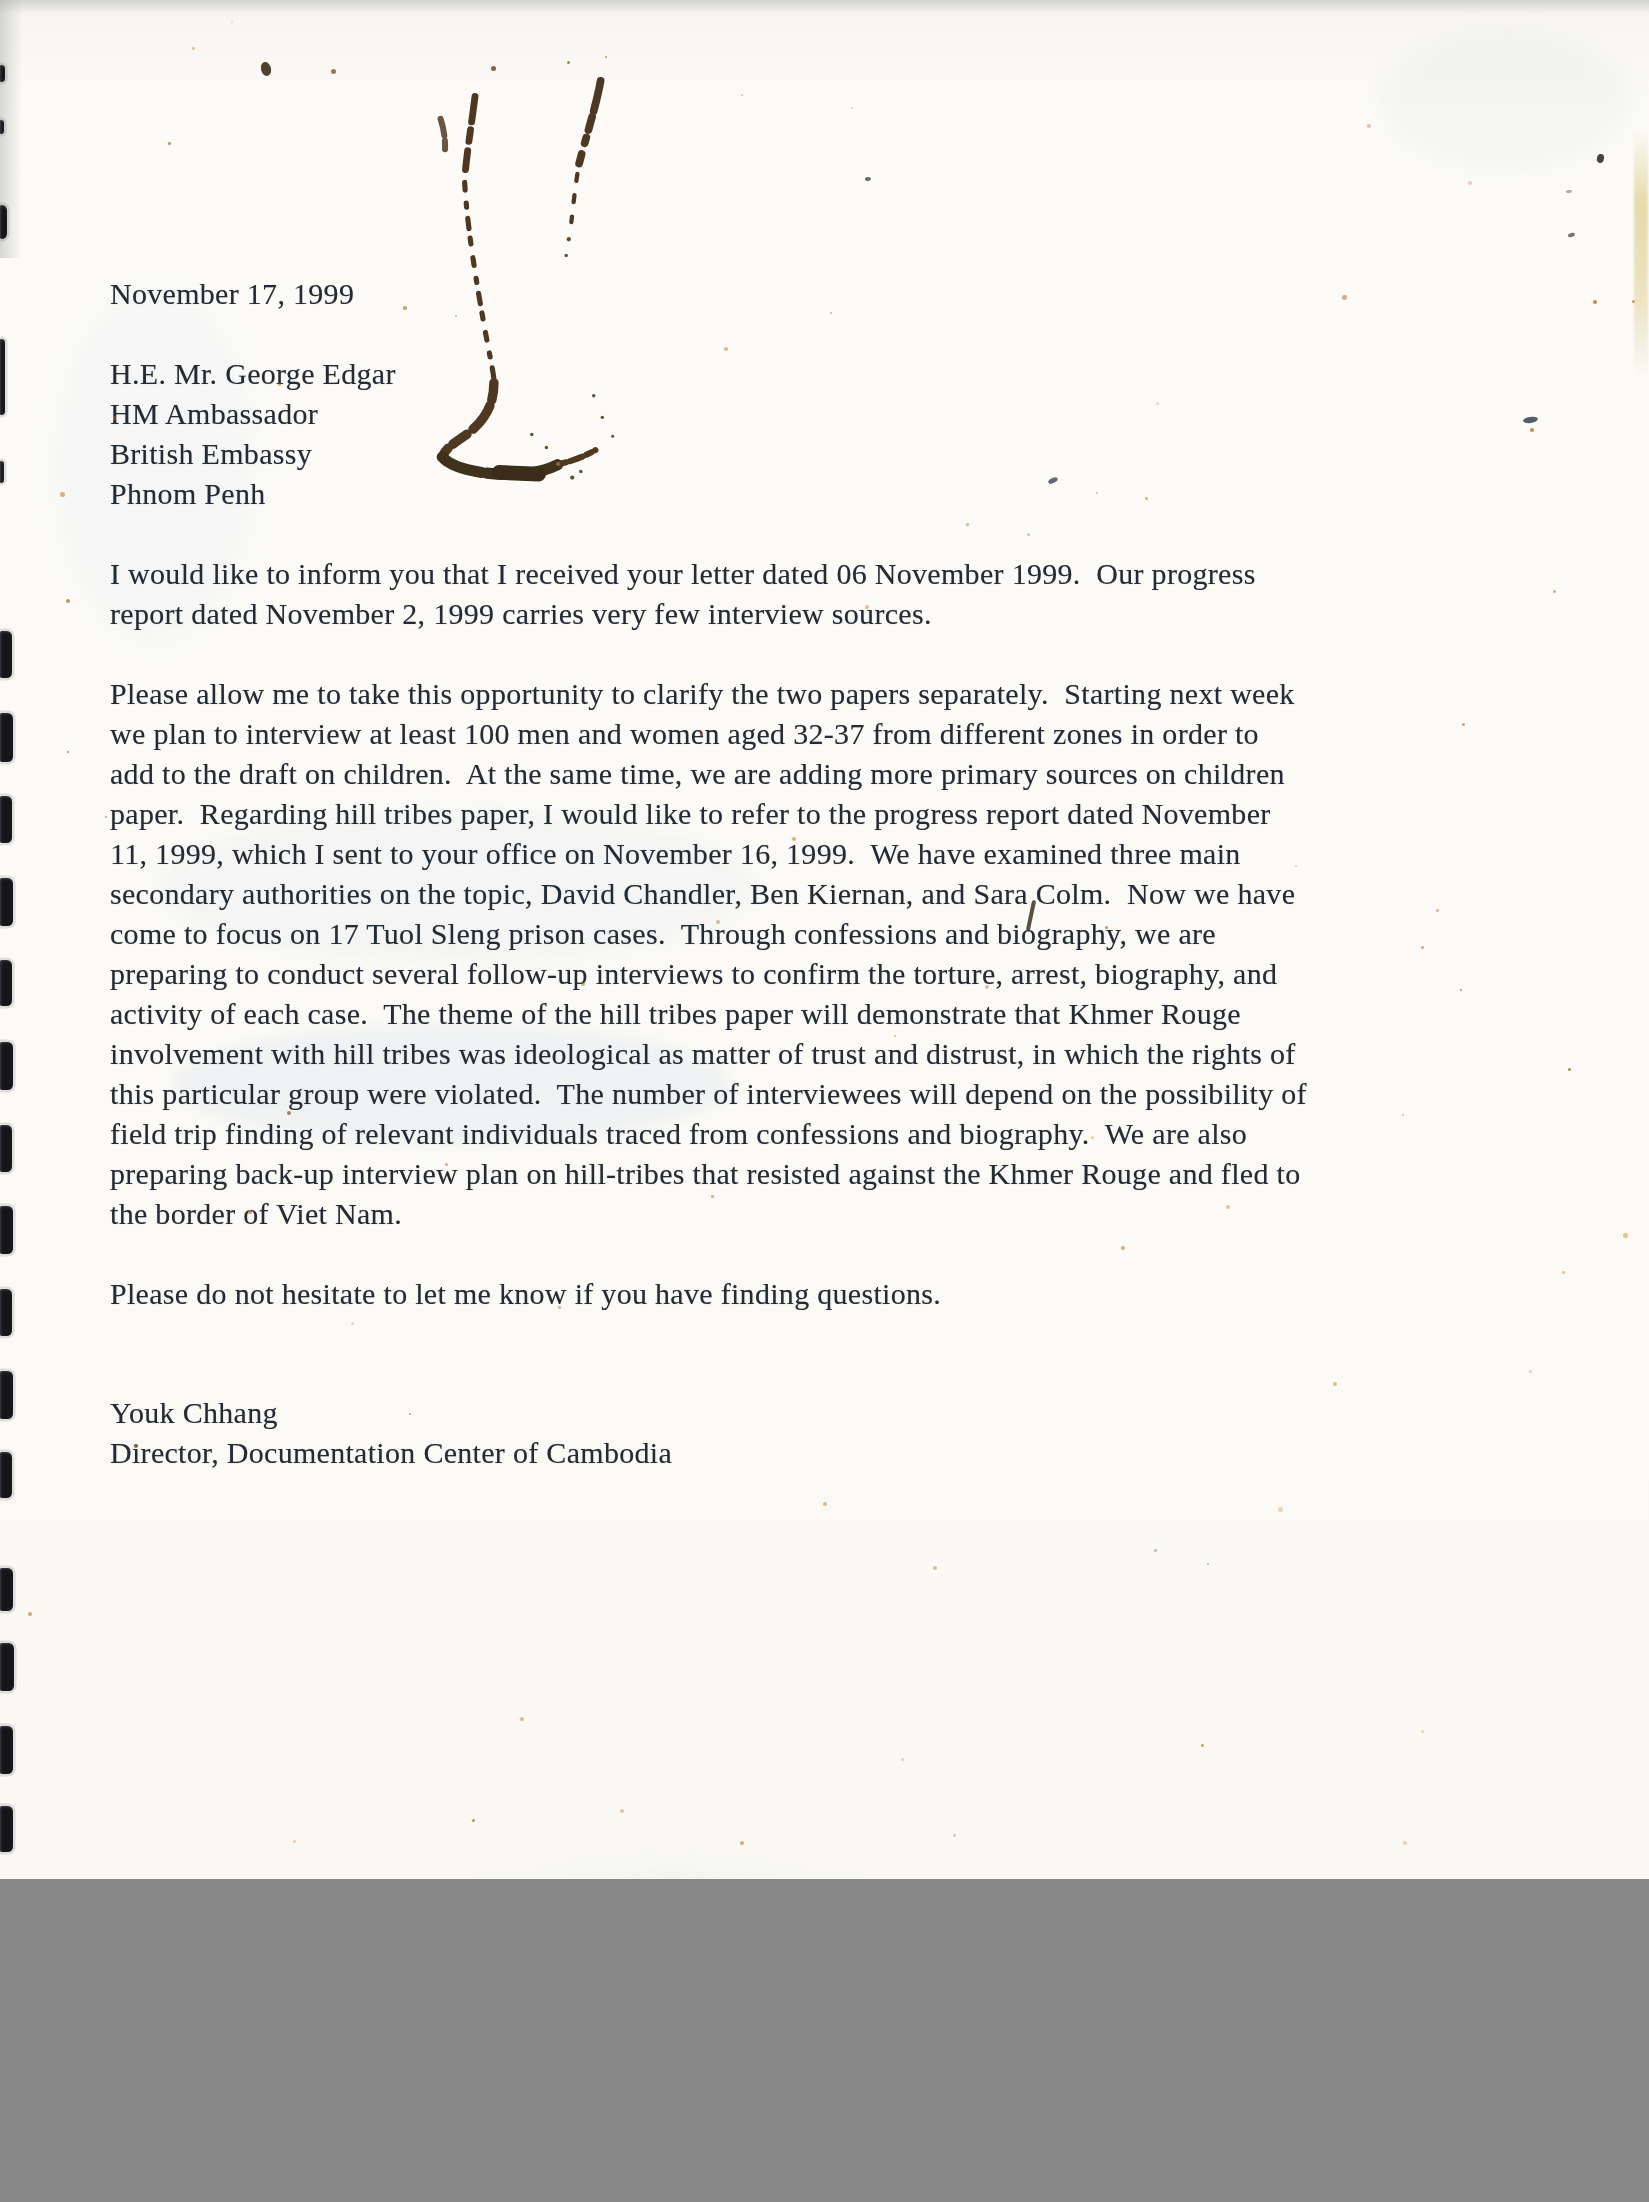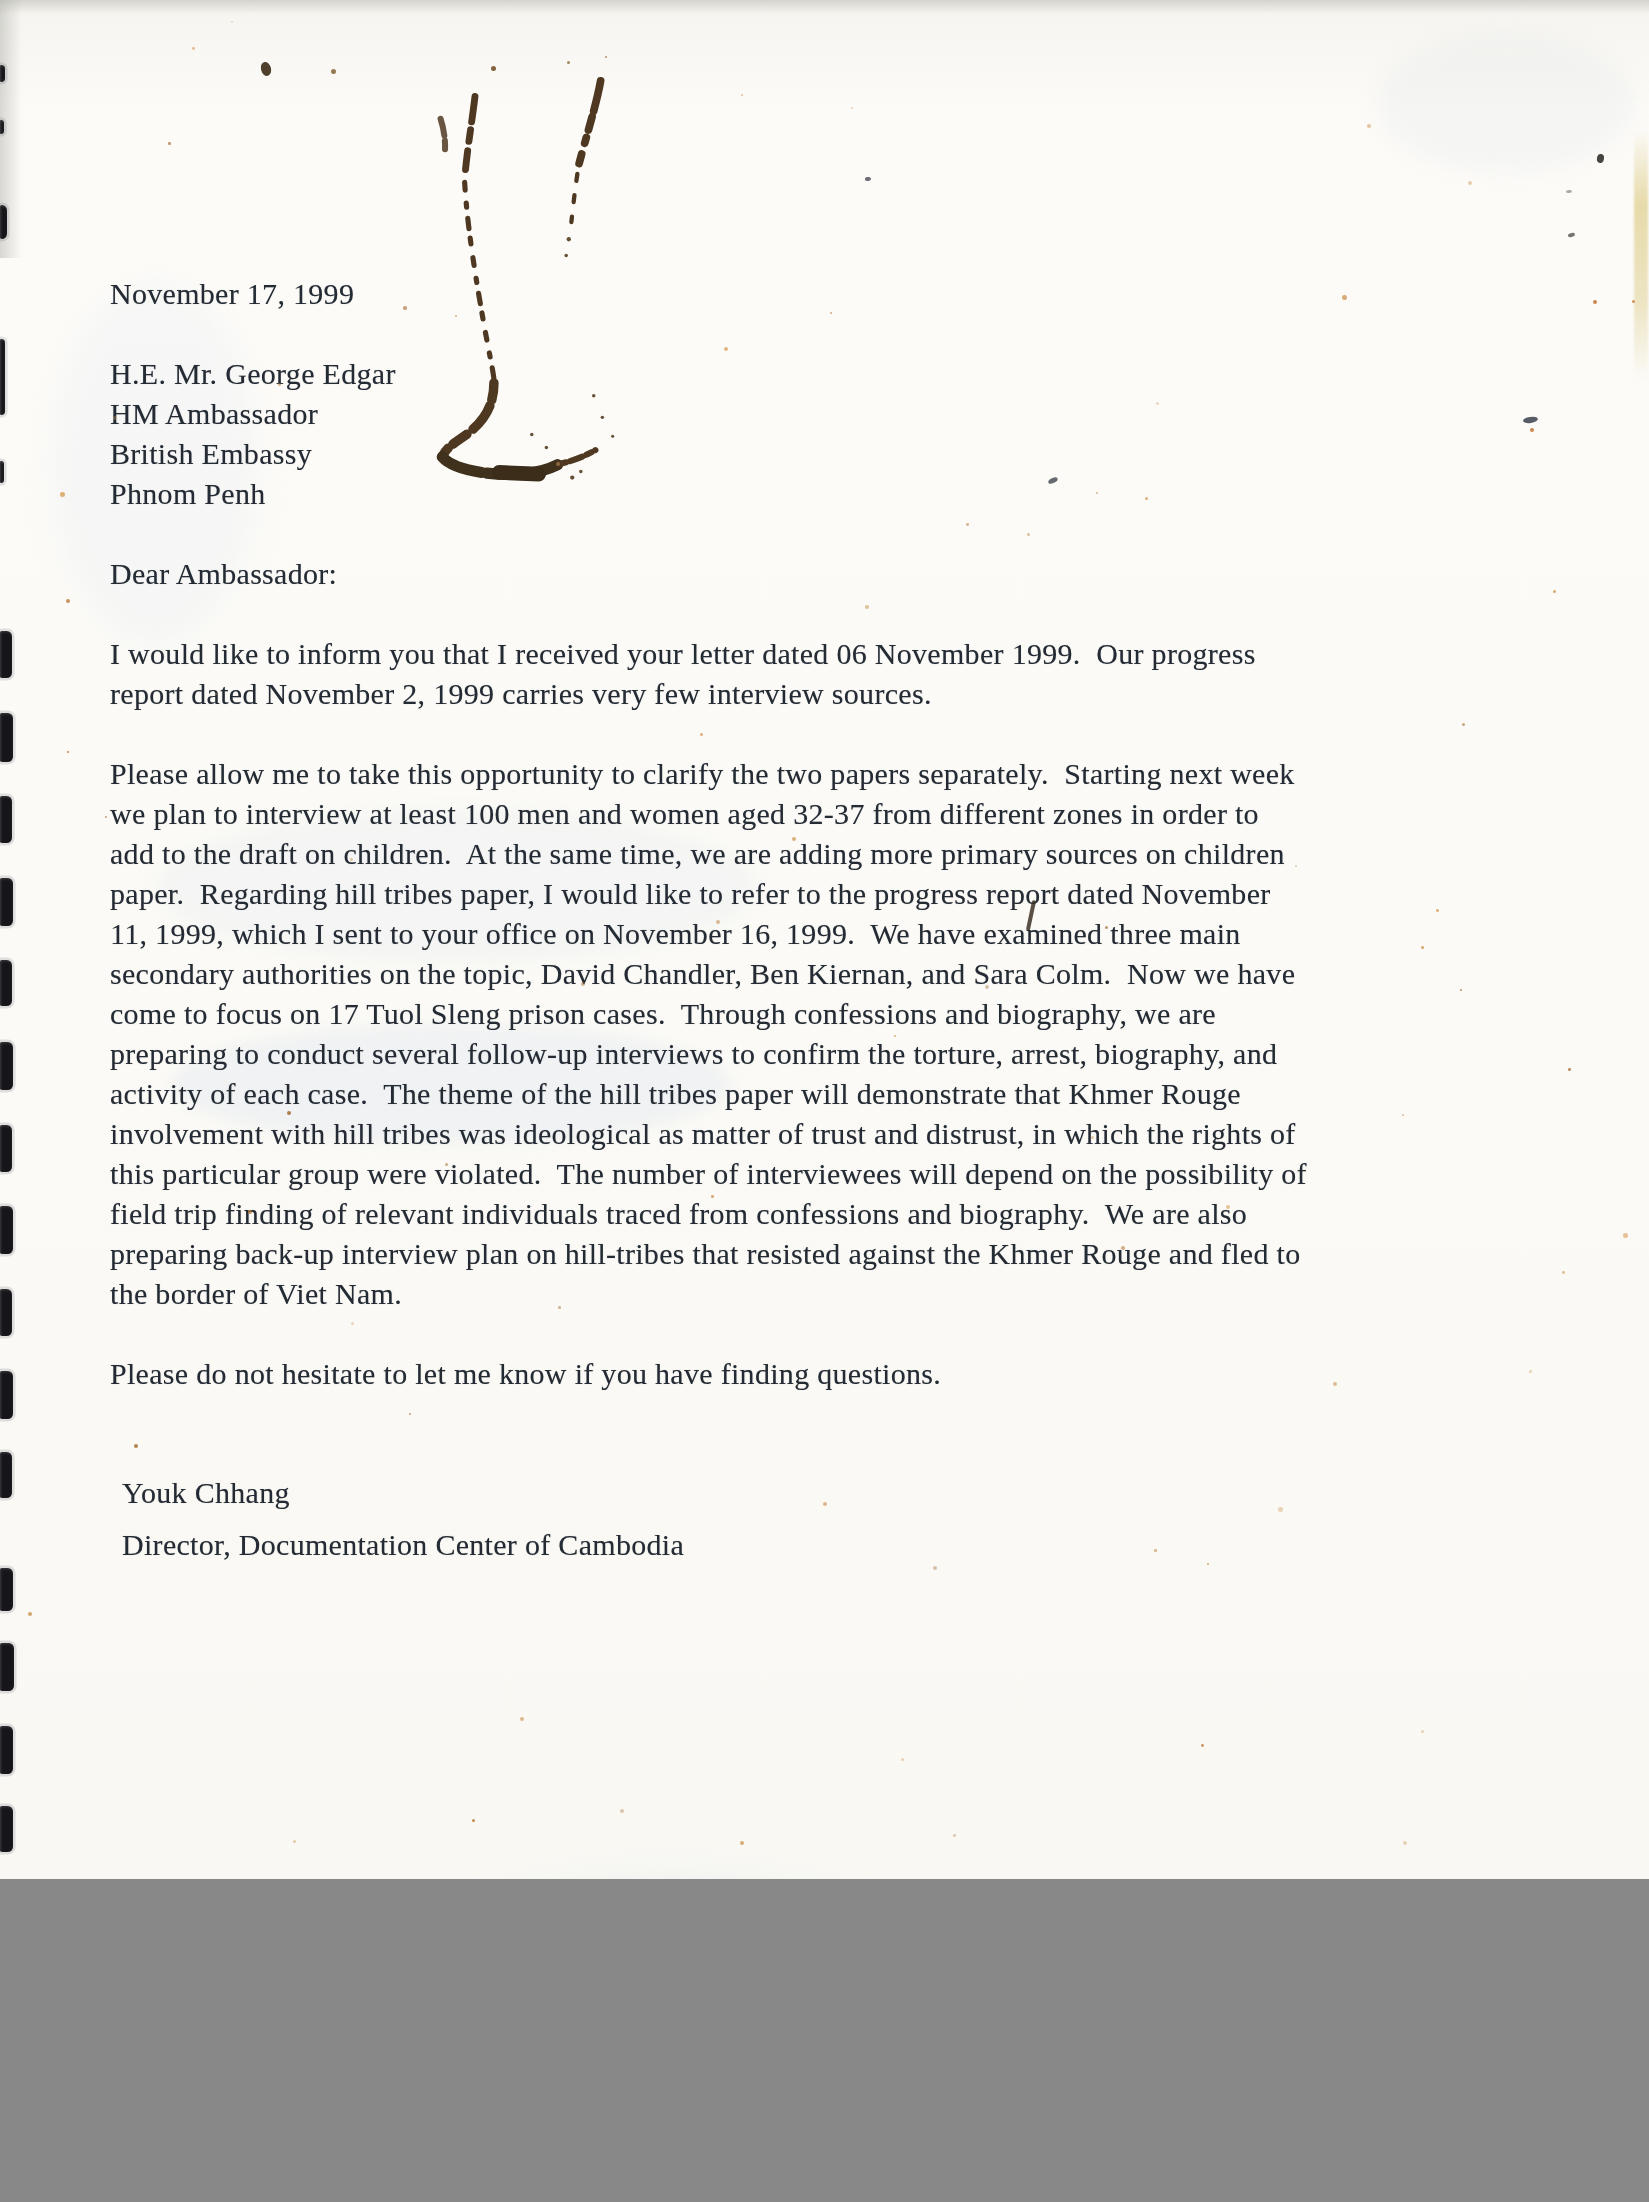--- a/index.html
+++ b/index.html
@@ -9,21 +9,21 @@
     font-family:"Liberation Serif","DejaVu Serif",serif;
   }
   .letter{
     position:absolute;left:110px;top:274px;width:1445px;
     font-size:30px;line-height:40px;color:#242b34;letter-spacing:0.3px;
     text-shadow:0 0 0.9px rgba(36,43,52,.35);
   }
   .letter p{margin:40px 0 0;white-space:pre-wrap;}
   .letter p.date{margin-top:0;}
   .sig{margin-top:79px;}
-  .sig p{margin:12px;white-space:pre-wrap;}
+  .sig p{margin:0;white-space:pre-wrap;}
   .edge-top{position:absolute;left:0;top:0;width:100%;height:13.8px;
     background:linear-gradient(180deg,rgba(150,150,145,.35),rgba(150,150,145,0));}
   .edge-left{position:absolute;left:0;top:0;width:22.4px;height:258px;
     background:linear-gradient(90deg,rgba(170,170,165,.45),rgba(170,170,165,0));}
   .bind{position:absolute;left:0;background:#15151a;border-radius:1.7px 5.2px 5.2px 1.7px;
     box-shadow:0 0 0 2.6px rgba(125,125,130,.22), inset 0.9px 0.9px 2.6px rgba(255,255,255,.18);}
   .tint{position:absolute;border-radius:50%;pointer-events:none;}
   .speck{position:absolute;border-radius:50%;}
   .spot{position:absolute;border-radius:50%;}
   .stain-svg,.smudge-svg{position:absolute;}
@@ -73,21 +73,20 @@
       <circle cx="245" cy="498" r="2"></circle>
     </g>
   </svg>
 
   <div class="letter">
     <p class="date">November 17, 1999</p>
     <p>H.E. Mr. George Edgar
 HM Ambassador
 British Embassy
 Phnom Penh</p>
-    <p>Dear Ambassador:</p>
     <p>I would like to inform you that I received your letter dated 06 November 1999.  Our progress
 report dated November 2, 1999 carries very few interview sources.</p>
     <p>Please allow me to take this opportunity to clarify the two papers separately.  Starting next week
 we plan to interview at least 100 men and women aged 32-37 from different zones in order to
 add to the draft on children.  At the same time, we are adding more primary sources on children
 paper.  Regarding hill tribes paper, I would like to refer to the progress report dated November
 11, 1999, which I sent to your office on November 16, 1999.  We have examined three main
 secondary authorities on the topic, David Chandler, Ben Kiernan, and Sara Colm.  Now we have
 come to focus on 17 Tuol Sleng prison cases.  Through confessions and biography, we are
 preparing to conduct several follow-up interviews to confirm the torture, arrest, biography, and

